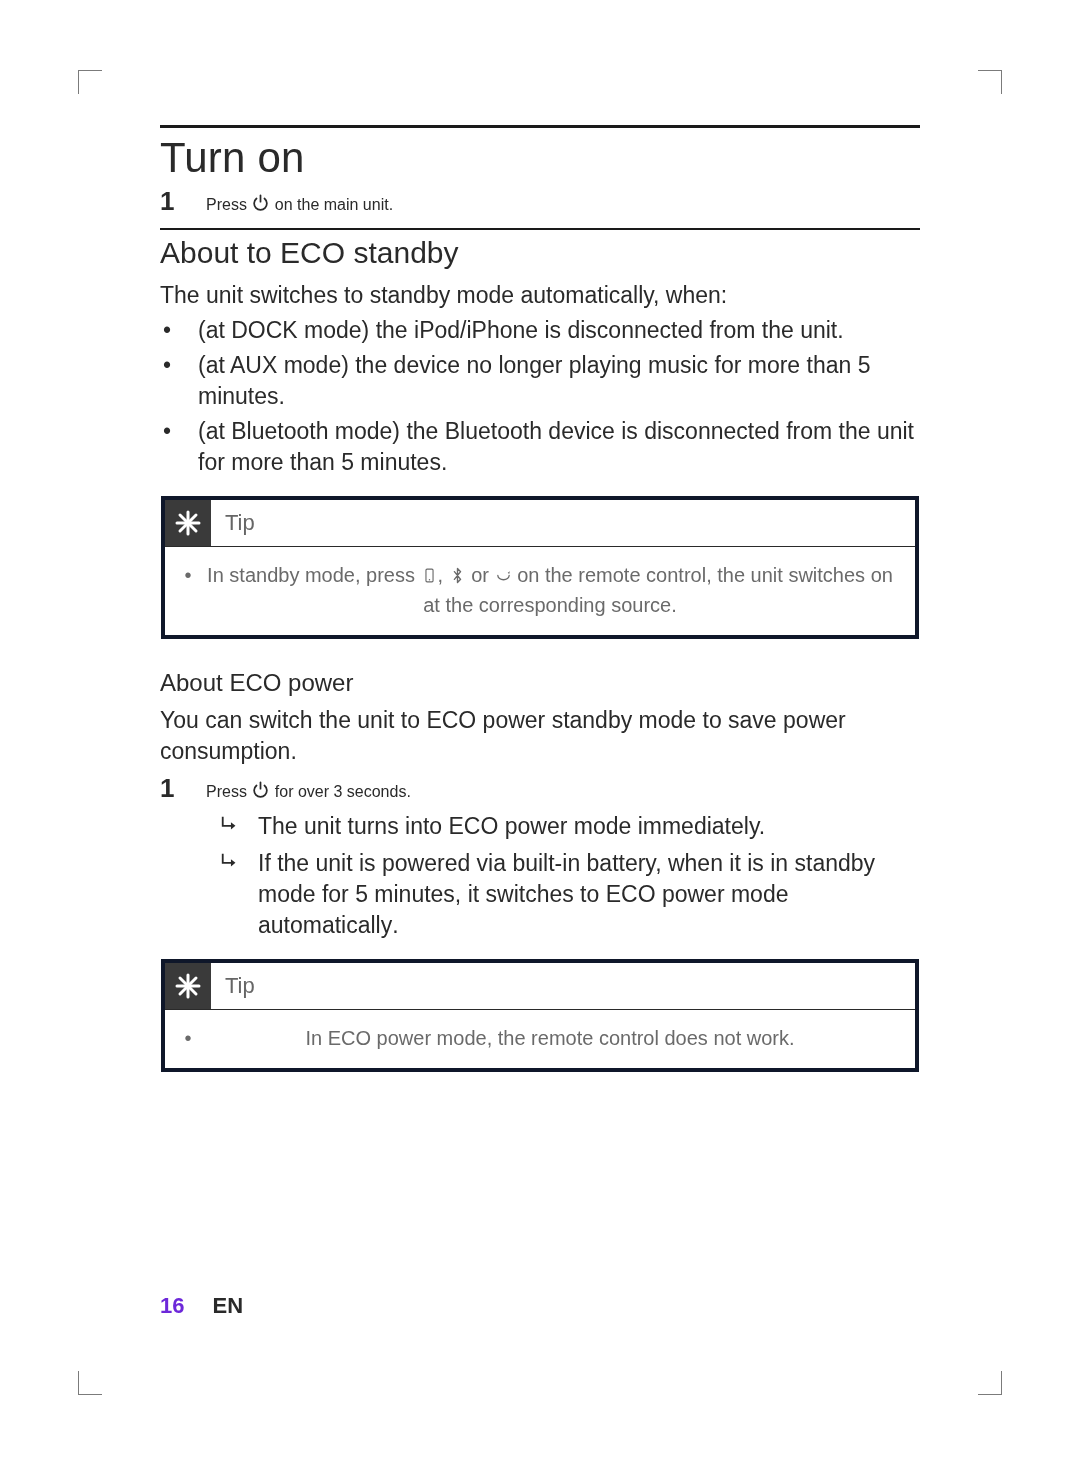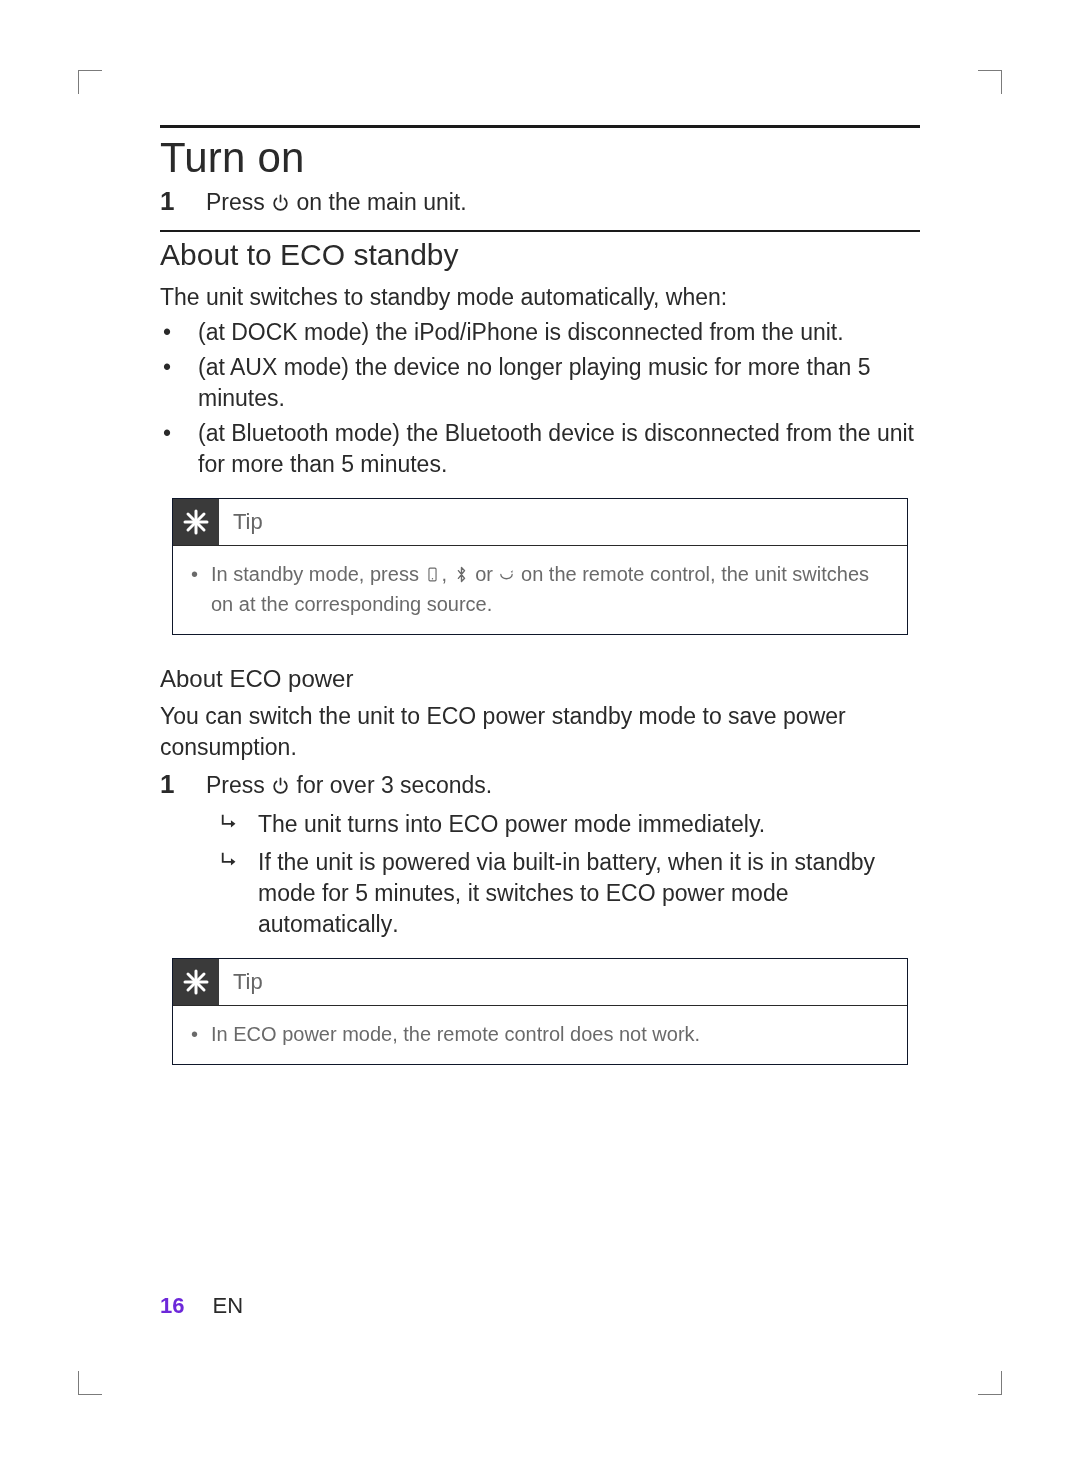--- a/index.html
+++ b/index.html
@@ -16,53 +16,53 @@
 
   .rule-heavy { border-top: 3px solid #1a1a1a; margin: 0 0 6px 0; }
   .rule-med   { border-top: 2px solid #1a1a1a; margin: 0 0 6px 0; }
 
   h1 { font-size: 42px; font-weight: 400; letter-spacing: 0.2px; margin-bottom: 4px; }
   h2 { font-size: 30px; font-weight: 400; margin-bottom: 10px; }
   h3 { font-size: 24px; font-weight: 400; margin-top: 30px; margin-bottom: 8px; }
 
   .step-row { display: flex; align-items: baseline; gap: 28px; margin-bottom: 4px; }
   .step-num { font-size: 26px; font-weight: 600; width: 18px; }
-  .step-body { font-size: 23px; font-weight: 300; line-height: 1.35; flex: 1; }
+  .step-body { font-size: 16px; font-weight: 300; line-height: 1.35; flex: 1; }
 
   .para { font-size: 23px; font-weight: 300; line-height: 1.35; margin-bottom: 4px; }
 
   ul.bullets { list-style: none; padding: 0; margin: 2px 0 10px 0; }
   ul.bullets li { display: flex; gap: 24px; font-size: 23px; font-weight: 300; line-height: 1.35; margin-bottom: 4px; }
   ul.bullets li .b { width: 14px; text-align: center; }
   ul.bullets li .t { flex: 1; }
 
   ul.arrows { list-style: none; padding: 0; margin: 6px 0 10px 60px; }
   ul.arrows li { display: flex; gap: 14px; font-size: 23px; font-weight: 300; line-height: 1.35; margin-bottom: 6px; }
   ul.arrows li .a { width: 24px; }
   ul.arrows li .t { flex: 1; }
 
-  .tip-box { border: 1px solid #0f172a; margin: 18px 12px; }
+  .tip-box { border: 4px solid #0f172a; margin: 18px 1px; text-align: center; }
   .tip-header { display: flex; align-items: center; gap: 14px; padding: 0; }
   .tip-icon { width: 46px; height: 46px; background: #3a3a3a; display: flex; align-items: center; justify-content: center; }
   .tip-icon svg { width: 30px; height: 30px; }
   .tip-label { font-size: 22px; color: #666; font-weight: 300; }
   .tip-body { border-top: 1px solid #2a2a2a; padding: 14px 18px 16px 18px; }
   .tip-body .tip-text { display: flex; gap: 10px; font-size: 20px; color: #6a6a6a; font-weight: 300; line-height: 1.4; }
   .tip-body .tip-text .b { width: 10px; }
   .tip-body .tip-text .t { flex: 1; }
 
   .icon-inline { display: inline-block; vertical-align: -2px; }
   .icon-inline svg { width: 17px; height: 17px; }
   .icon-inline.big svg { width: 19px; height: 19px; }
 
   .step-body .bold, .para .bold, ul.arrows li .bold { font-weight: 500; }
 
   .footer { position: absolute; left: 160px; top: 1293px; font-size: 22px; }
   .footer .pg { color: #6d28d9; font-weight: 700; margin-right: 22px; }
-  .footer .lang { font-weight: 400; }
+  .footer .lang { font-weight: 700; }
 </style>
 </head>
 <body>
 
 <div class="crop-tl"></div>
 <div class="crop-tr"></div>
 <div class="crop-bl"></div>
 <div class="crop-br"></div>
 
 <svg width="0" height="0" style="position:absolute">

